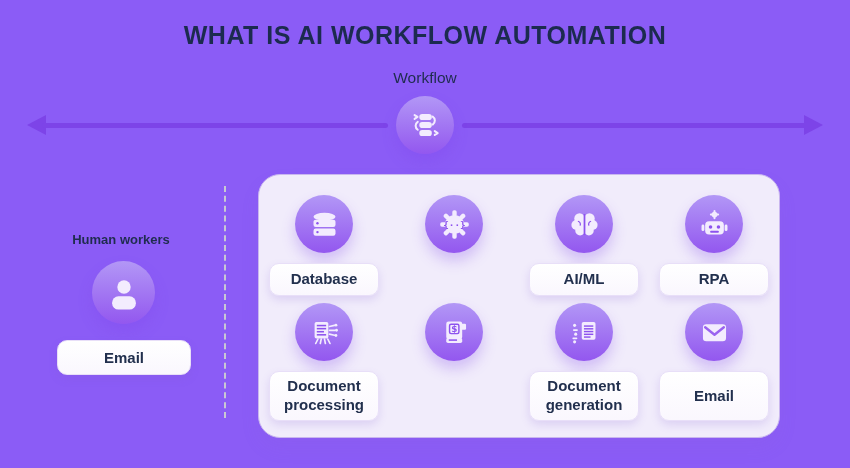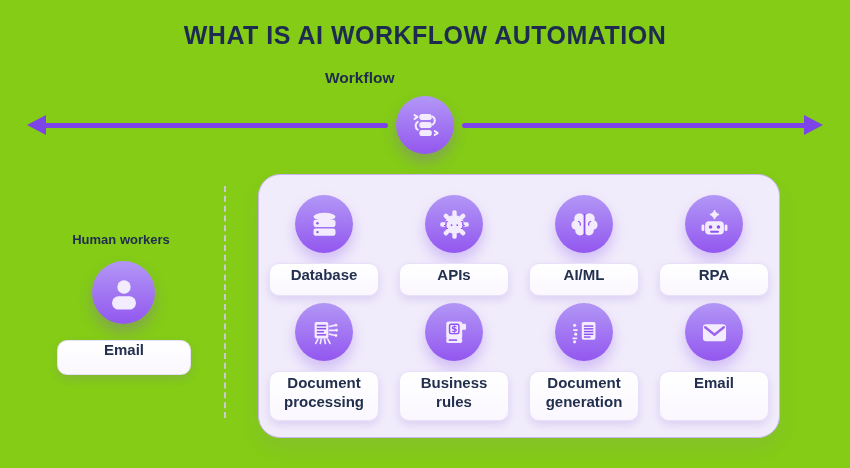--- a/index.html
+++ b/index.html
@@ -1,30 +1,30 @@
 <!DOCTYPE html>
 <html><head>
 <meta charset="utf-8">
 <style>
   html,body{margin:0;padding:0;}
   body{font-family:"Liberation Sans","DejaVu Sans",sans-serif;background:#e9eaee;}
   .canvas{
     position:relative;width:850px;height:468px;overflow:hidden;
-    background:#84cc16;
+    background:#8b5cf6;
   }
   
   .title{
     position:absolute;top:21px;left:0;width:100%;
     text-align:center;font-size:25px;font-weight:800;letter-spacing:.5px;
     color:#1c2b4f;
   }
   
   .workflow-label{
-    position:absolute;top:69px;left:325px;width:200px;
-    font-size:15.5px;font-weight:700;color:#1f2c4e;
+    position:absolute;top:69px;left:325px;width:200px;text-align:center;
+    font-size:15.5px;font-weight:400;color:#1f2c4e;
   }
   .circle{
     border-radius:50%;
     background:linear-gradient(180deg,#b297f6 0%,#9357ef 100%);
     box-shadow:0 8px 14px rgba(124,68,233,.28);
     display:flex;align-items:center;justify-content:center;
   }
   .workflow-circle{position:absolute;left:396px;top:96px;width:58px;height:58px;}
   
   .arrow-line{position:absolute;top:123px;height:5px;background:#7d44e8;border-radius:3px;}
@@ -36,21 +36,21 @@
   
   .humans-heading{
     position:absolute;top:232px;left:31px;width:180px;text-align:center;
     font-size:13px;font-weight:700;color:#1f2c4e;
   }
   .human-circle{position:absolute;left:92px;top:261px;width:63px;height:63px;}
   .chip{
     background:linear-gradient(180deg,#ffffff 0%,#faf7fe 100%);
     border:1px solid #e8dff8;border-radius:10px;
     box-shadow:0 4px 8px rgba(130,90,210,.18);
-    display:flex;justify-content:center;text-align:center;
+    display:flex;align-items:center;justify-content:center;text-align:center;
     color:#22304e;font-weight:700;
   }
   .humans-chip{position:absolute;left:57px;top:340px;width:132px;height:33px;font-size:15px;}
   
   .divider{position:absolute;left:224px;top:186px;height:232px;border-left:2px dashed #c9c9d2;}
   
   .panel{
     position:absolute;left:258px;top:174px;width:522px;height:264px;
     background:#f1ecfb;border:1.5px solid #c9b6ef;border-radius:22px;
     box-shadow:0 10px 18px rgba(140,100,220,.10);
@@ -147,23 +147,20 @@
                 <rect x="13" y="2" width="4" height="6" rx="1.6" transform="rotate(180 15 15)"></rect>
                 <rect x="13" y="2" width="4" height="6" rx="1.6" transform="rotate(225 15 15)"></rect>
                 <rect x="13" y="2" width="4" height="6" rx="1.6" transform="rotate(270 15 15)"></rect>
                 <rect x="13" y="2" width="4" height="6" rx="1.6" transform="rotate(315 15 15)"></rect>
                 <circle cx="15" cy="15" r="8.6"></circle>
               </g>
               <text x="15" y="18" font-size="8.5" font-weight="bold" text-anchor="middle" fill="#8d52ee" font-family="DejaVu Sans Mono, monospace">{··}</text>
             </svg>
           </span>
         </div>
-        <div class="chip tool-chip">
-          <span>APIs</span>
-        </div>
       </div>
 
       <div class="tool">
         <div class="circle tool-circle">
           <span>
             <svg width="33" height="33" viewBox="0 0 30 30">
               <g fill="#f3ecfe">
                 <circle cx="10.5" cy="9.5" r="4.8"></circle>
                   <circle cx="19.5" cy="9.5" r="4.8"></circle>
                 <circle cx="7.6" cy="15.5" r="4.5"></circle>
@@ -245,23 +242,20 @@
             <svg width="33" height="33" viewBox="0 0 30 30">
               <rect x="7.5" y="5" width="14.5" height="16" rx="2" fill="#f3ecfe"></rect>
               <rect x="21" y="7" width="4.5" height="5.5" rx="1" fill="#f3ecfe"></rect>
               <rect x="7.5" y="20" width="14.5" height="4.5" rx="1.6" fill="#f3ecfe"></rect>
               <rect x="9.8" y="21.2" width="7.5" height="1.4" fill="#8d52ee"></rect>
               <rect x="10.5" y="7.5" width="8.5" height="8.5" rx="1.4" fill="none" stroke="#8d52ee" stroke-width="1.3"></rect>
               <text x="14.8" y="14.5" font-size="8" font-weight="bold" text-anchor="middle" fill="#8d52ee" font-family="DejaVu Sans, sans-serif">$</text>
             </svg>
           </span>
         </div>
-        <div class="chip tool-chip">
-          <span>Business rules</span>
-        </div>
       </div>
 
       <div class="tool">
         <div class="circle tool-circle">
           <span>
             <svg width="33" height="33" viewBox="0 0 30 30">
               <rect x="12.5" y="5.5" width="12.5" height="16" rx="1.6" fill="#f3ecfe"></rect>
               <rect x="14.5" y="8.5" width="8.5" height="1.3" fill="#8d52ee"></rect>
               <rect x="14.5" y="11" width="8.5" height="1.3" fill="#8d52ee"></rect>
               <rect x="14.5" y="13.5" width="8.5" height="1.3" fill="#8d52ee"></rect>

